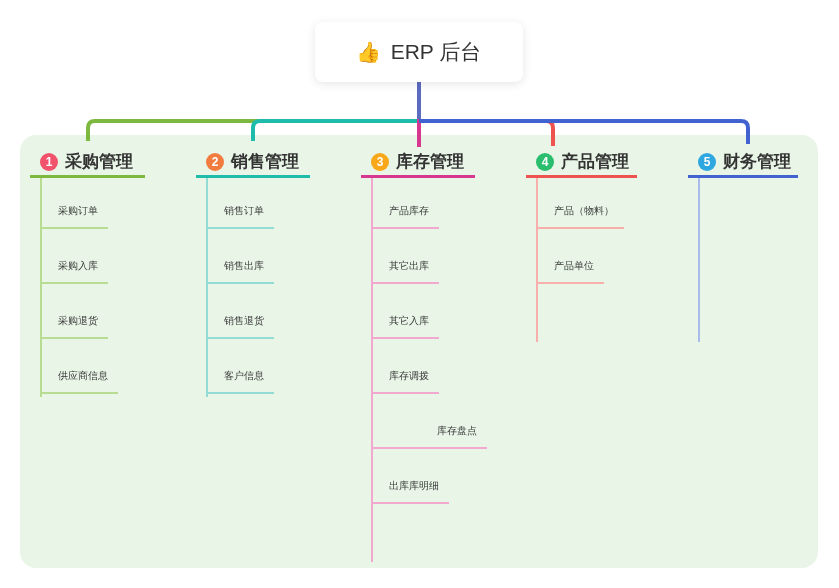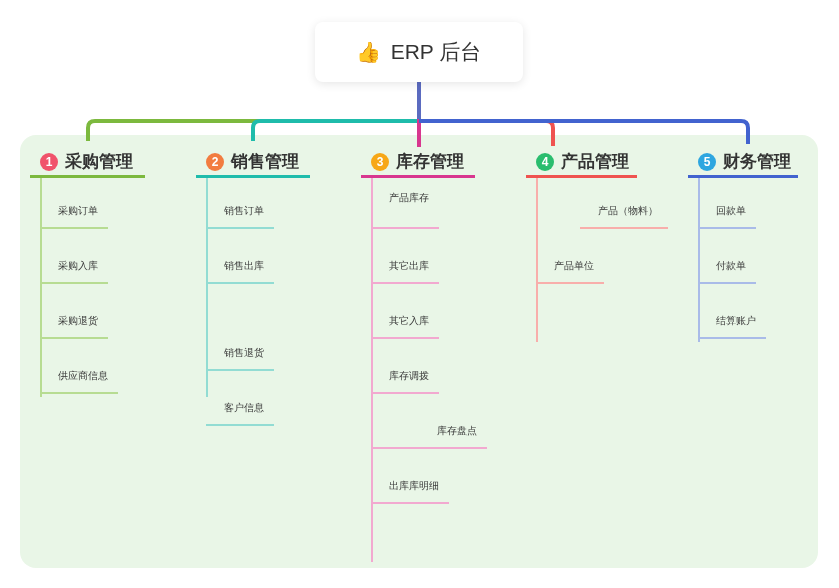--- a/index.html
+++ b/index.html
@@ -95,37 +95,37 @@
     <span class="branch-title">销售管理</span>
   </div>
   <div class="vline" style="background-color: rgb(146, 220, 211);"></div>
   <div class="children">
     <div class="child-row" style="border-bottom-color: rgb(146, 220, 211);">
       <span class="child-label">销售订单</span>
       </div>
     <div class="child-row" style="border-bottom-color: rgb(146, 220, 211);">
       <span class="child-label">销售出库</span>
       </div>
-    <div class="child-row" style="border-bottom-color: rgb(146, 220, 211); margin-top: 32px;">
+    <div class="child-row" style="border-bottom-color: rgb(146, 220, 211);">
       <span class="child-label">销售退货</span>
       </div>
     <div class="child-row" style="border-bottom-color: rgb(146, 220, 211);">
       <span class="child-label">客户信息</span>
       </div>
   </div>
 </div>
 
 <div class="branch b3">
   <div class="branch-header" style="border-bottom-color: rgb(216, 55, 143);">
     <span class="badge" style="background-color: rgb(247, 167, 23);">3</span>
     <span class="branch-title">库存管理</span>
   </div>
   <div class="vline" style="background-color: rgb(242, 169, 208);"></div>
   <div class="children">
-    <div class="child-row" style="border-bottom-color: rgb(242, 169, 208); align-items: center;">
+    <div class="child-row" style="border-bottom-color: rgb(242, 169, 208);">
       <span class="child-label">产品库存</span>
       </div>
     <div class="child-row" style="border-bottom-color: rgb(242, 169, 208);">
       <span class="child-label">其它出库</span>
       </div>
     <div class="child-row" style="border-bottom-color: rgb(242, 169, 208);">
       <span class="child-label">其它入库</span>
       </div>
     <div class="child-row" style="border-bottom-color: rgb(242, 169, 208);">
       <span class="child-label">库存调拨</span>
@@ -139,39 +139,28 @@
   </div>
 </div>
 
 <div class="branch b4">
   <div class="branch-header" style="border-bottom-color: rgb(239, 83, 80);">
     <span class="badge" style="background-color: rgb(42, 189, 110);">4</span>
     <span class="branch-title">产品管理</span>
   </div>
   <div class="vline" style="background-color: rgb(248, 174, 171);"></div>
   <div class="children">
-    <div class="child-row" style="border-bottom-color: rgb(248, 174, 171); margin-left: 44px;">
+    <div class="child-row" style="border-bottom-color: rgb(248, 174, 171);">
       <span class="child-label">产品（物料）</span>
       </div>
     <div class="child-row" style="border-bottom-color: rgb(248, 174, 171);">
       <span class="child-label">产品单位</span>
       </div>
   </div>
 </div>
 
 <div class="branch b5">
   <div class="branch-header" style="border-bottom-color: rgb(66, 99, 207);">
     <span class="badge" style="background-color: rgb(46, 166, 224);">5</span>
     <span class="branch-title">财务管理</span>
   </div>
   <div class="vline" style="background-color: rgb(169, 187, 232);"></div>
-  <div class="children">
-    <div class="child-row" style="border-bottom-color: rgb(169, 187, 232);">
-      <span class="child-label">回款单</span>
-      </div>
-    <div class="child-row" style="border-bottom-color: rgb(169, 187, 232);">
-      <span class="child-label">付款单</span>
-      </div>
-    <div class="child-row" style="border-bottom-color: rgb(169, 187, 232);">
-      <span class="child-label">结算账户</span>
-      </div>
-  </div>
 </div>
 
 </body></html>

